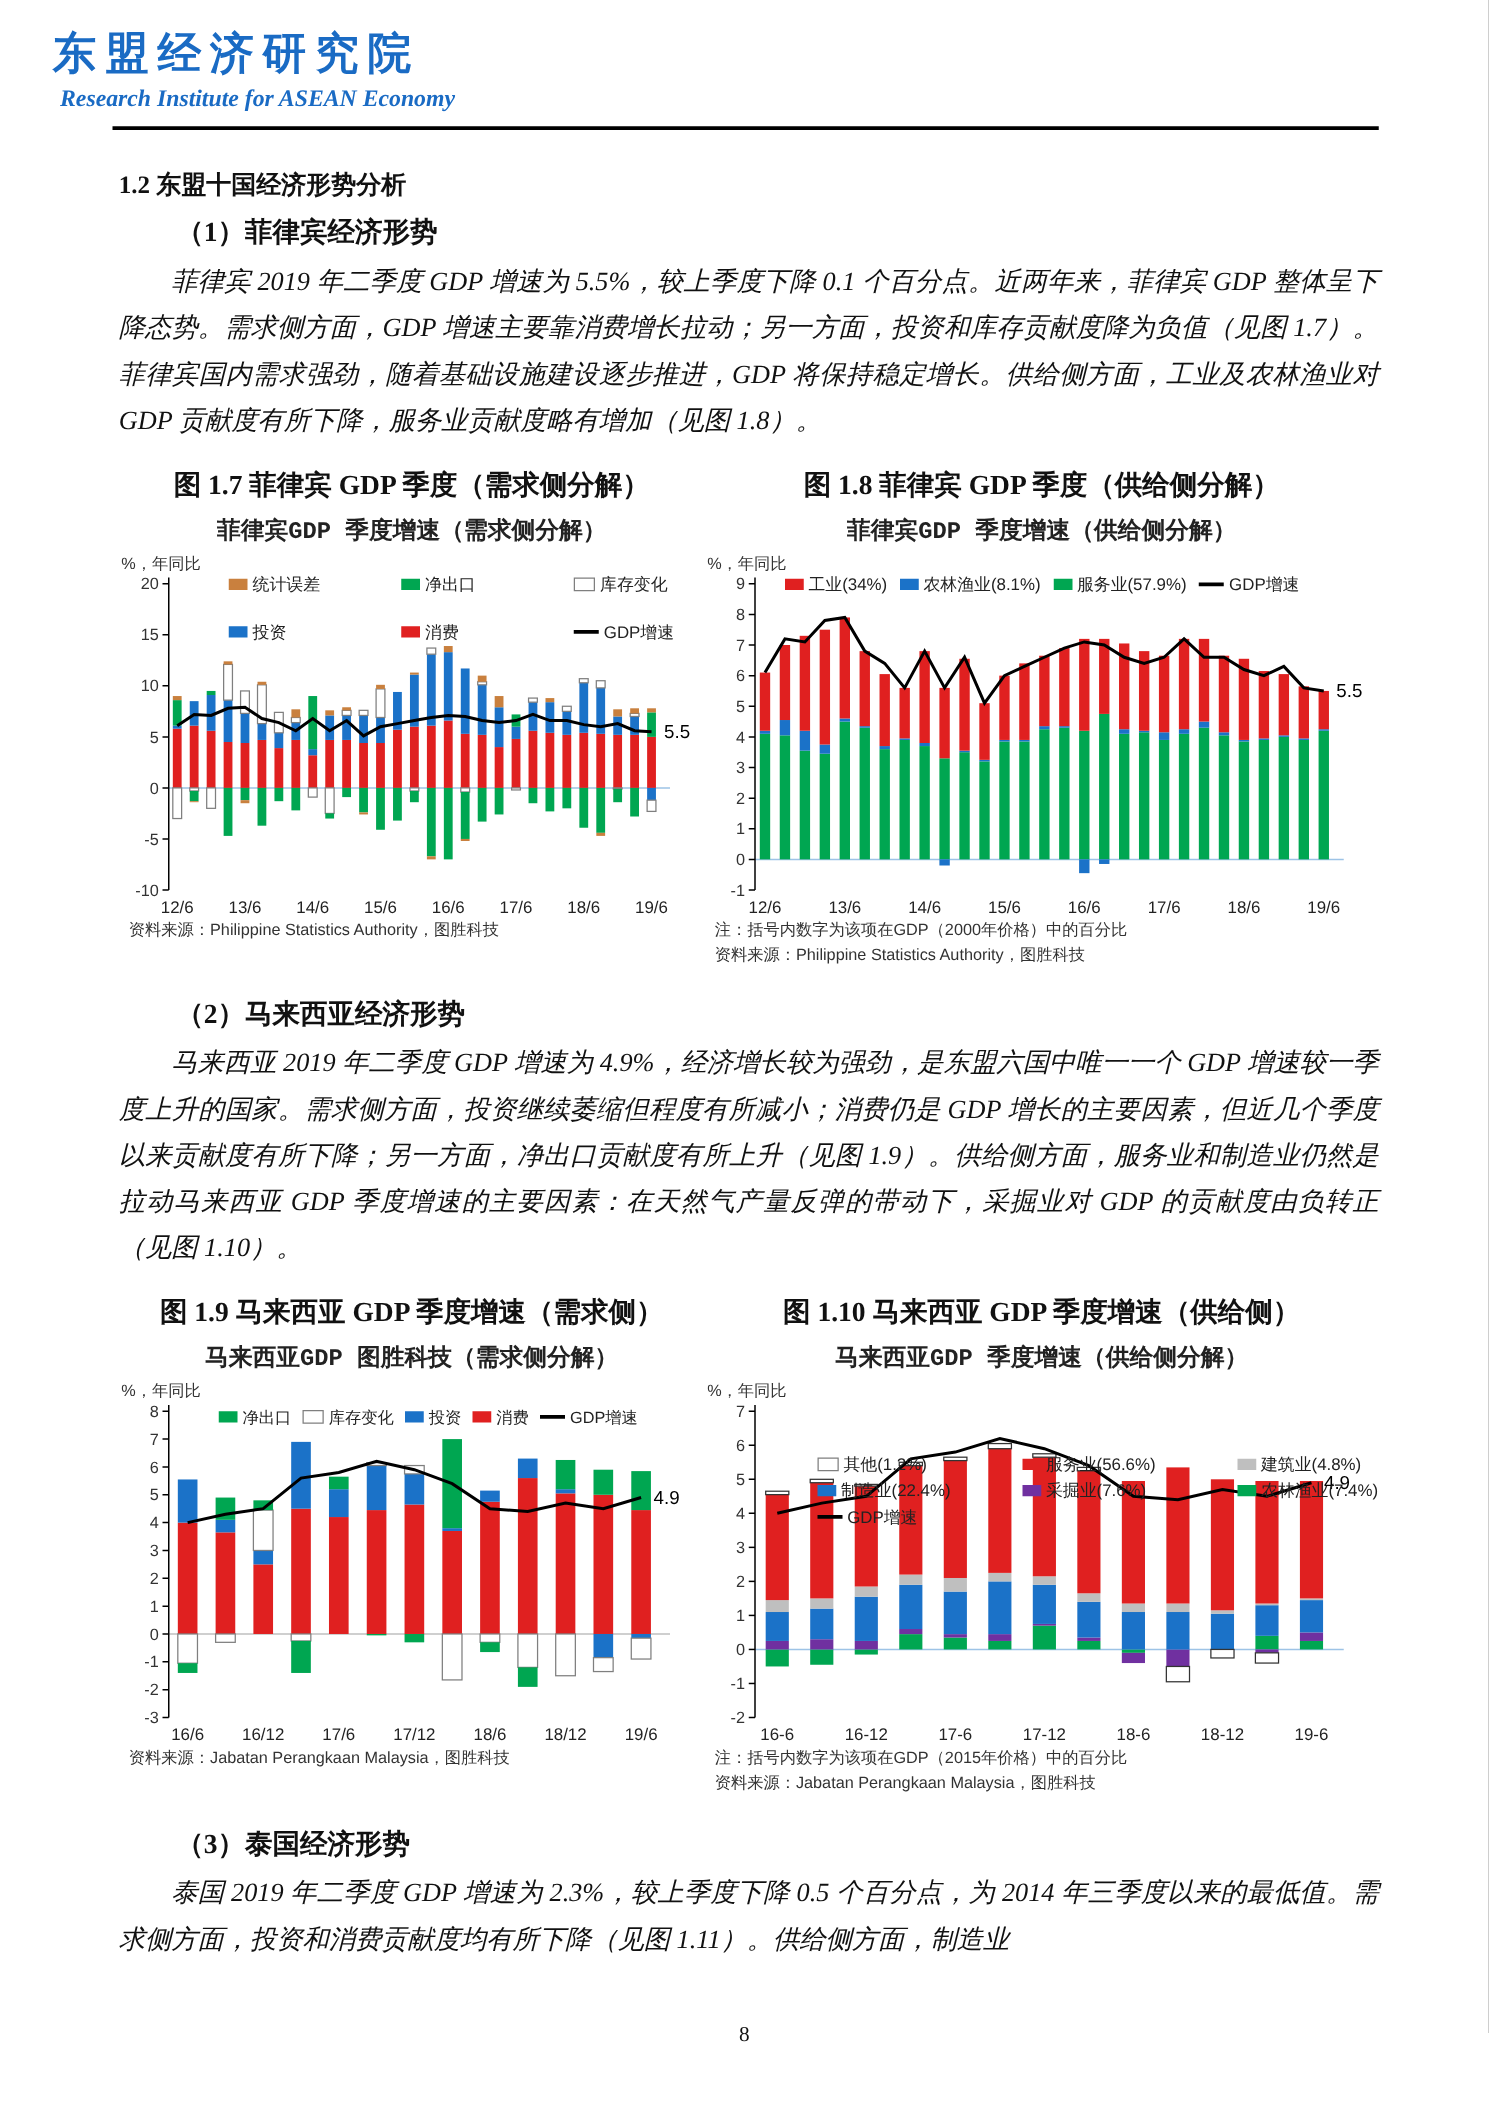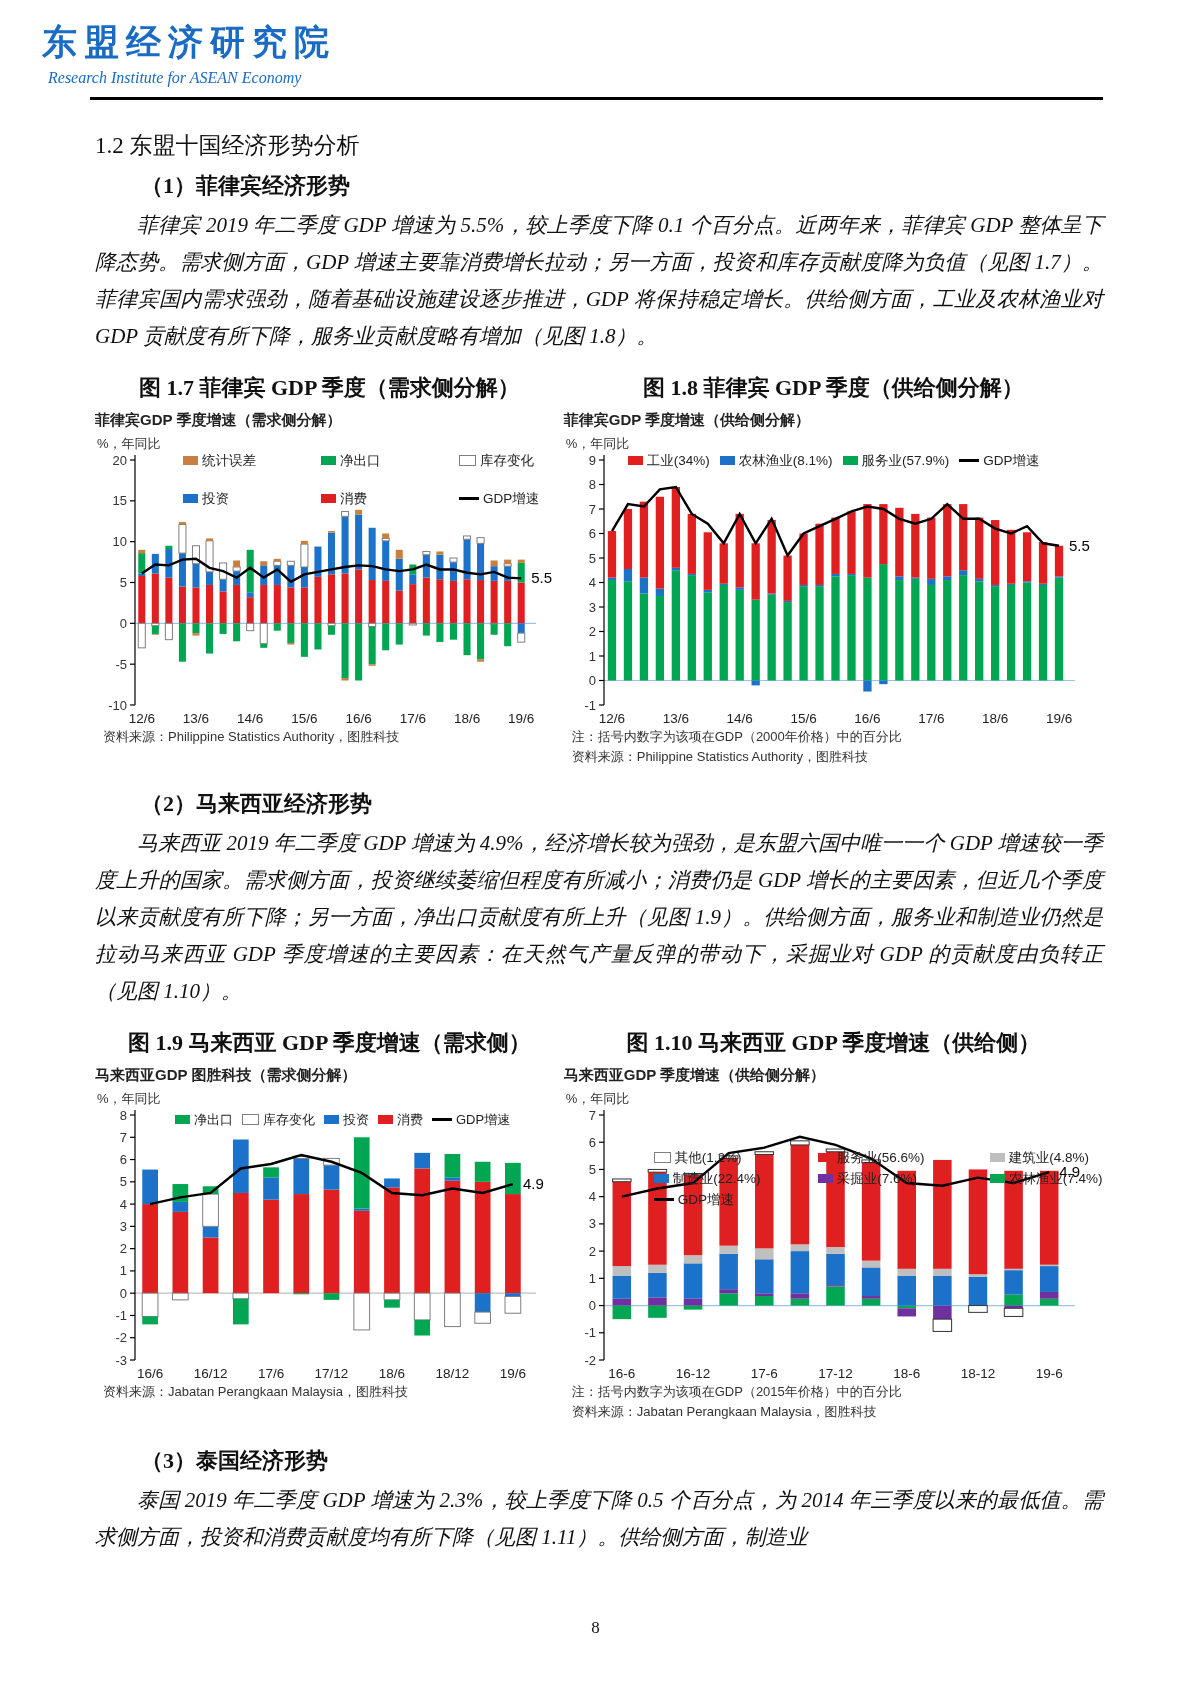--- a/index.html
+++ b/index.html
@@ -1,35 +1,35 @@
 <!DOCTYPE html>
 <html><head>
 <meta charset="utf-8">
 <style>
   html,body{margin:0;padding:0;background:#888;}
   .page{width:1191px;height:1684px;background:#ffffff;position:relative;overflow:hidden;
         font-family:"Liberation Serif","DejaVu Serif",serif;color:#111;}
   
   .header{padding:24px 0 0 42px;}
   .logo-cn{color:#1A6BC4;font-size:35px;font-weight:bold;letter-spacing:7px;line-height:1.1;}
-  .logo-en{color:#1A6BC4;font-style:italic;font-size:16px;margin:6px 0 0 6px;}
+  .logo-en{color:#1A6BC4;font-style:italic;font-size:19px;margin:6px 0 0 6px;font-weight:bold;}
   .header-rule{height:3px;background:#000;margin:10px 88px 0 90px;}
   
   .content{padding:0 88px 0 95px;}
-  .h-main{font-size:23px;font-weight:normal;margin:30px 0 0 0;}
+  .h-main{font-size:20px;font-weight:bold;margin:30px 0 0 0;}
   .h-sub{font-size:22px;font-weight:bold;margin:10px 0 0 46px;}
   .para{font-size:21px;line-height:37px;text-align:justify;text-indent:42px;margin:6px 0 0 0;font-style:italic;}
   
   .figrow{display:flex;margin-top:14px;}
   .fig-left{width:46.5%;}
   .fig-right{width:53.5%;}
   figure{margin:0;padding:0;}
   figcaption{font-weight:bold;font-size:22px;text-align:center;margin:4px 0 8px 0;}
-  .chart-title{font-weight:bold;font-size:15px;color:#222;
-               font-family:Liberation Sans, sans-serif;}
+  .chart-title{font-weight:bold;font-size:19px;text-align:center;color:#222;
+               font-family:Liberation Mono, monospace;}
   .plot-wrap{position:relative;margin-top:22px;}
   .yunit{position:absolute;left:2px;top:-17px;font:13px "Liberation Sans","DejaVu Sans",sans-serif;color:#333;}
   .plot{width:100%;height:275px;}
   .note,.source{font:13px/1.55 "Liberation Sans","DejaVu Sans",sans-serif;color:#333;margin:0 0 0 8px;}
   .note:empty,.source:empty{display:none;}
   
   .legend{position:absolute;z-index:2;display:flex;gap:14px;white-space:nowrap;color:#222;
           font-family:"Liberation Sans","DejaVu Sans",sans-serif;font-size:13.5px;}
   .lg-0{left:88px;top:0;display:grid;grid-template-columns:118px 118px auto;row-gap:5px;gap:20px;}
   .lg-1{left:64px;top:0;gap:10px;}

